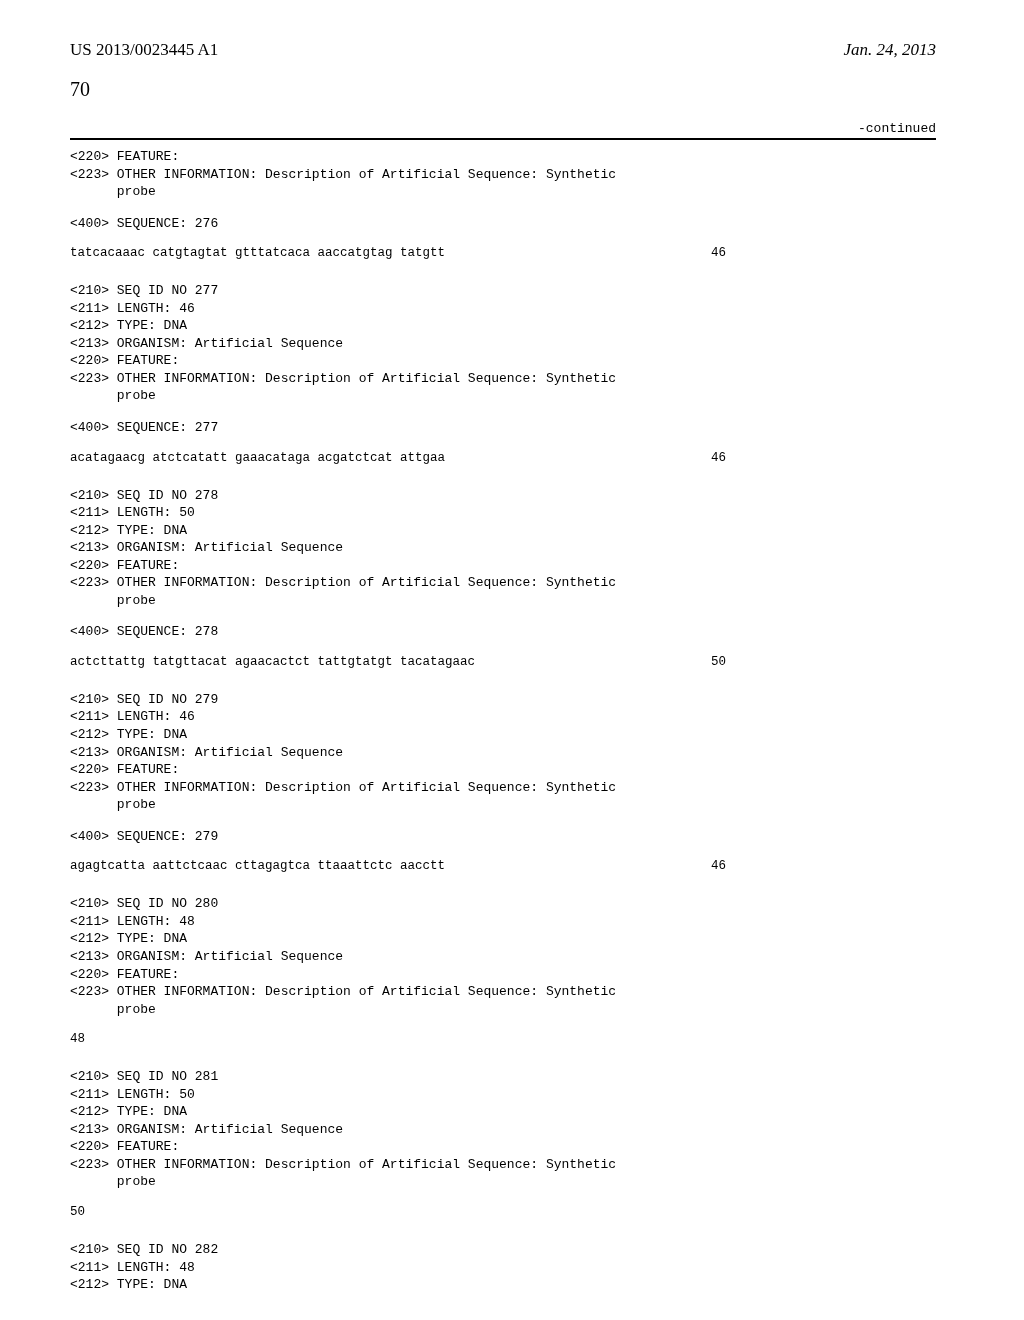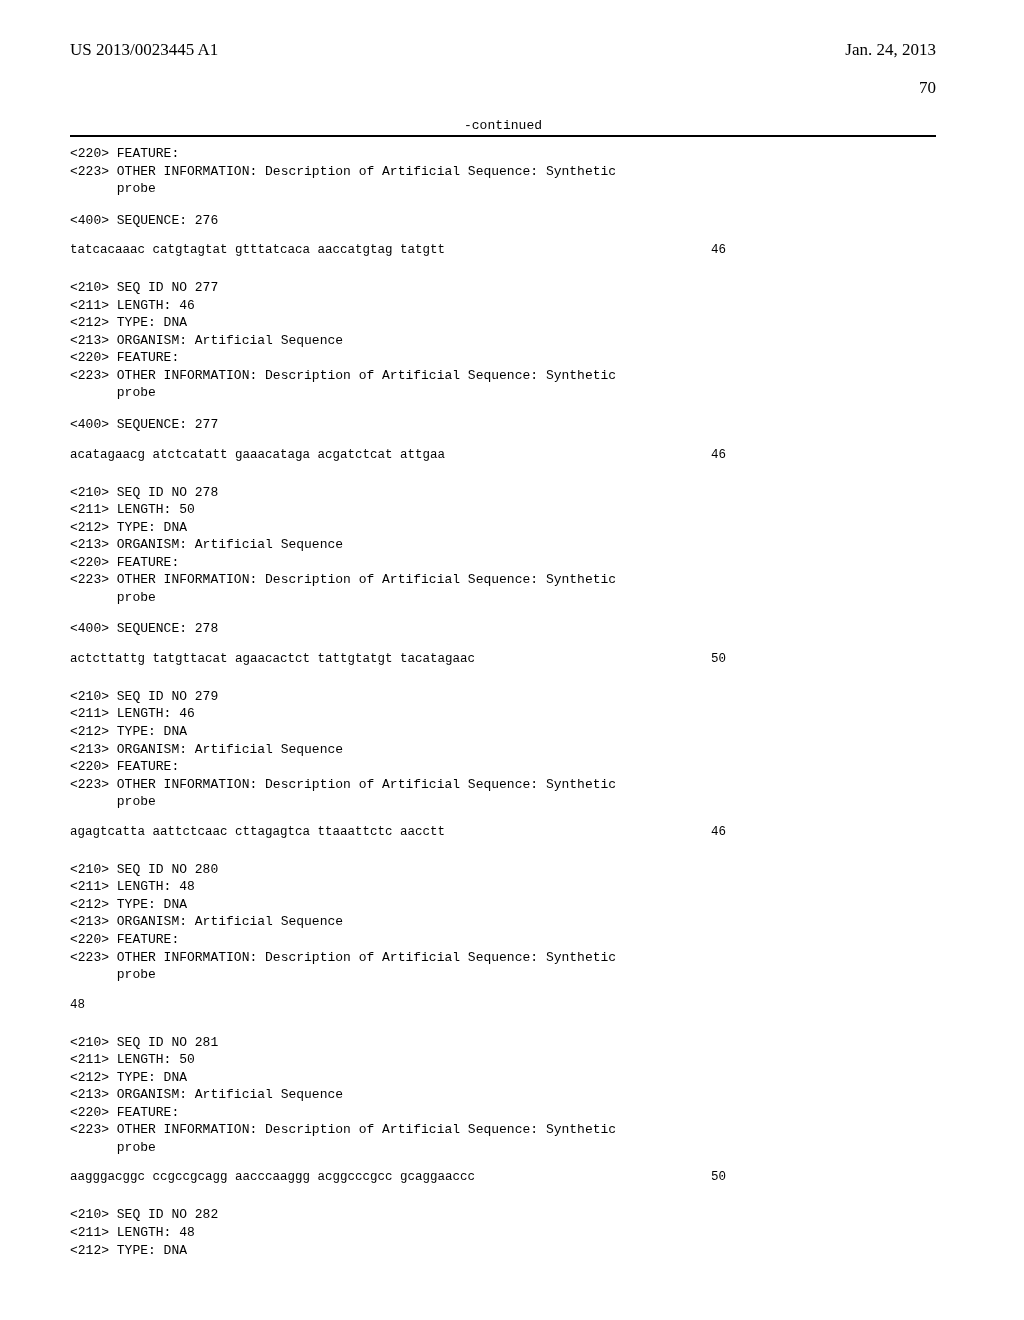--- a/index.html
+++ b/index.html
@@ -21,29 +21,30 @@
     justify-content: space-between;
     align-items: baseline;
     font-size: 17px;
     margin-bottom: 6px;
   }
   .header-left {
     font-family: "Times New Roman", Times, serif;
   }
   .header-right {
     font-family: "Times New Roman", Times, serif;
+    font-style: italic;
   }
   .page-number {
-    text-align: right;
-    font-size: 17px;
+    text-align: left;
+    font-size: 20px;
     margin-top: 18px;
     margin-bottom: 20px;
   }
   .continued {
-    text-align: center;
+    text-align: right;
     font-family: "Courier New", Courier, monospace;
     font-size: 13px;
     margin-bottom: 2px;
   }
   .divider {
     border: none;
     border-top: 2px solid #000;
     margin: 0 0 8px 0;
   }
   .listing {
@@ -124,20 +125,21 @@
     <span class="seq-num">50</span>
   </div>
 
   <div class="listing seq-block">&lt;210&gt; SEQ ID NO 279
 &lt;211&gt; LENGTH: 46
 &lt;212&gt; TYPE: DNA
 &lt;213&gt; ORGANISM: Artificial Sequence
 &lt;220&gt; FEATURE:
 &lt;223&gt; OTHER INFORMATION: Description of Artificial Sequence: Synthetic
       probe</div>
+  <div class="listing seq-body">&lt;400&gt; SEQUENCE: 279</div>
   <div class="seq-line">
     <span class="seq-left">agagtcatta aattctcaac cttagagtca ttaaattctc aacctt</span>
     <span class="seq-num">46</span>
   </div>
 
   <div class="listing seq-block">&lt;210&gt; SEQ ID NO 280
 &lt;211&gt; LENGTH: 48
 &lt;212&gt; TYPE: DNA
 &lt;213&gt; ORGANISM: Artificial Sequence
 &lt;220&gt; FEATURE:
@@ -148,21 +150,20 @@
   </div>
 
   <div class="listing seq-block">&lt;210&gt; SEQ ID NO 281
 &lt;211&gt; LENGTH: 50
 &lt;212&gt; TYPE: DNA
 &lt;213&gt; ORGANISM: Artificial Sequence
 &lt;220&gt; FEATURE:
 &lt;223&gt; OTHER INFORMATION: Description of Artificial Sequence: Synthetic
       probe</div>
   <div class="seq-line">
-    <span class="seq-left">aagggacggc ccgccgcagg aacccaaggg acggcccgcc gcaggaaccc</span>
     <span class="seq-num">50</span>
   </div>
 
   <div class="listing seq-block">&lt;210&gt; SEQ ID NO 282
 &lt;211&gt; LENGTH: 48
 &lt;212&gt; TYPE: DNA</div>
 
 </div>
 
 </body></html>

